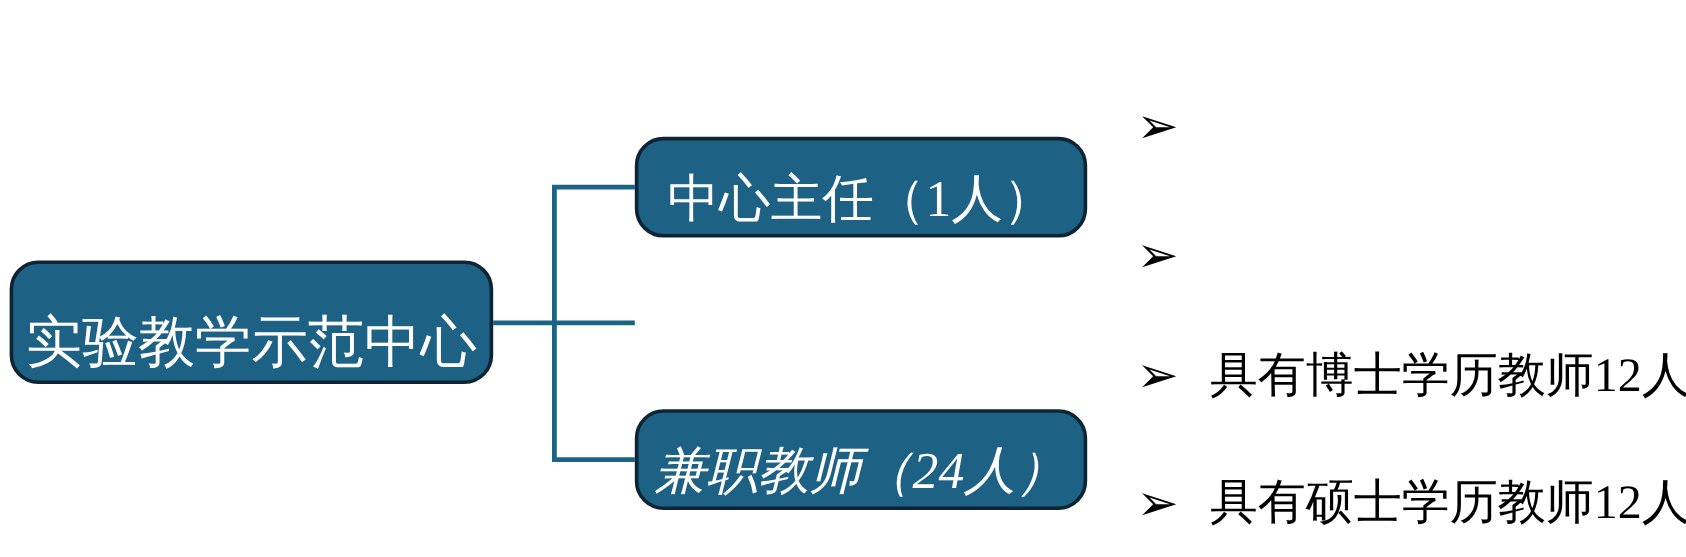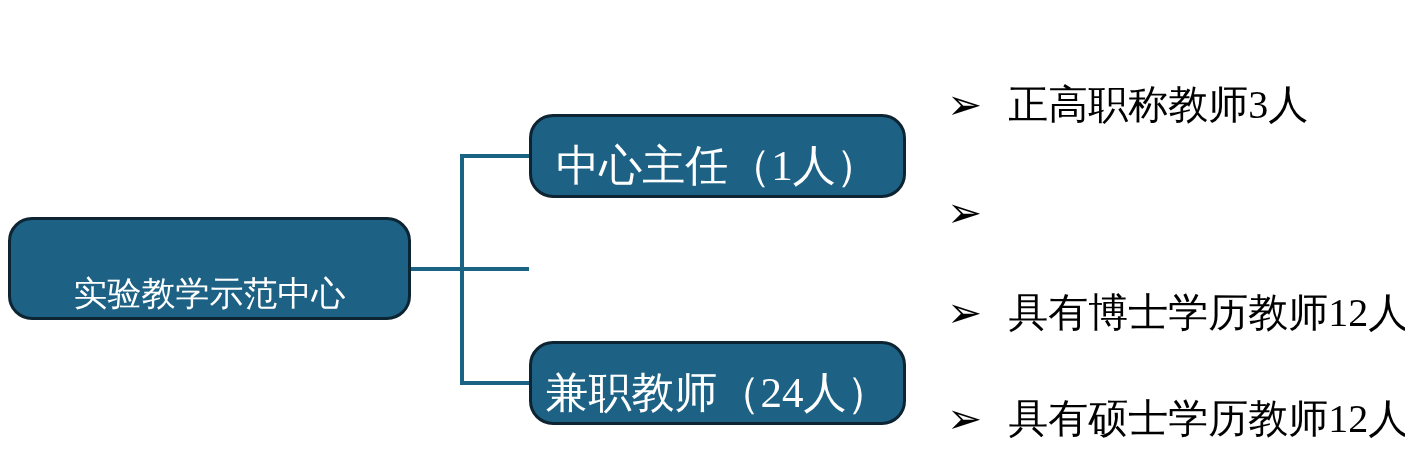--- a/index.html
+++ b/index.html
@@ -19,30 +19,30 @@
     border-radius: 24px;
     display: flex;
     align-items: flex-end;
     justify-content: center;
     color: var(--box-text, #ffffff);
     white-space: nowrap;
   }
   .root-box {
     left: 8px; top: 217px;
     width: 403px; height: 103px;
-    font-size: 34px;
+    font-size: 47px;
   }
   .child-box {
     left: 529px;
     width: 377px; height: 84px;
     font-size: 43px;
   }
   .child-box-1 { top: 114px; }
   .child-box-2 { top: 230px; }
-  .child-box-3 { top: 341px; }
+  .child-box-3 { top: 341px; font-style: italic; }
   .connector-svg {
     position: absolute;
     left: 0; top: 0;
     width: 1405px; height: 464px;
     pointer-events: none;
   }
   .connector-svg path {
     fill: none;
     stroke: var(--connector-line, #1b6385);
     stroke-width: 4;
@@ -86,21 +86,20 @@
 
   <div class="node-box child-box child-box-1">
     <span>中心主任（1人）</span>
   </div>
   <div class="node-box child-box child-box-3">
     <span>兼职教师（24人）</span>
   </div>
 
   <div class="bullet-row bullet-row-1">
     <span class="bullet-marker">➢</span>
-    <span class="bullet-text">正高职称教师3人</span>
   </div>
   <div class="bullet-row bullet-row-2">
     <span class="bullet-marker">➢</span>
   </div>
   <div class="bullet-row bullet-row-3">
     <span class="bullet-marker">➢</span>
     <span class="bullet-text">具有博士学历教师12人</span>
   </div>
   <div class="bullet-row bullet-row-4">
     <span class="bullet-marker">➢</span>

